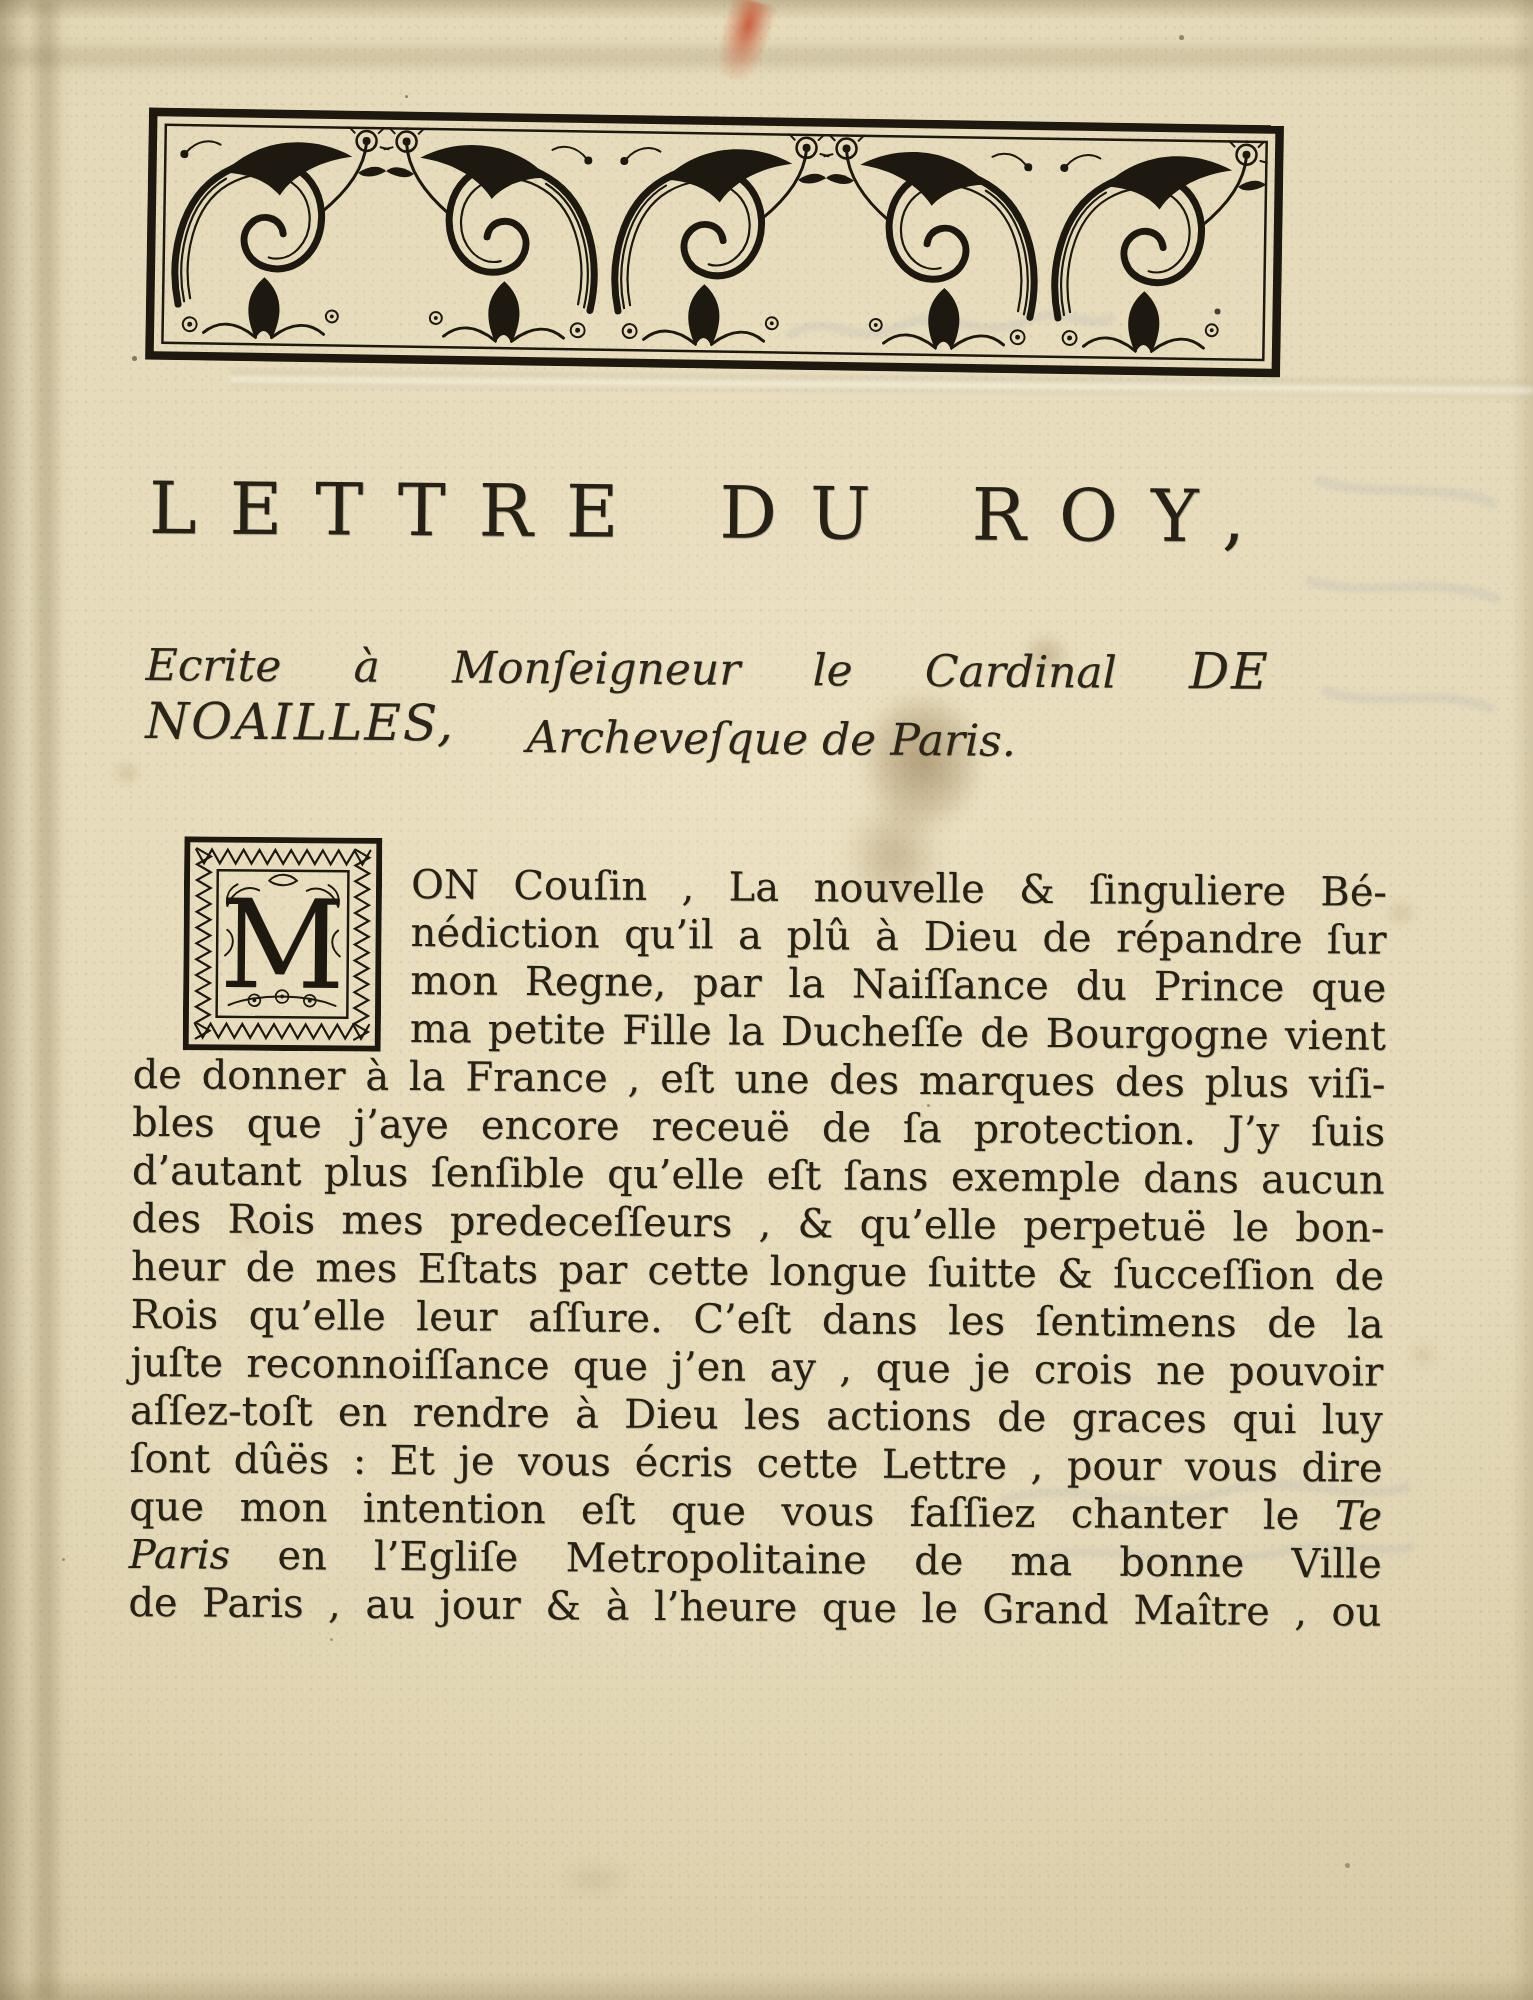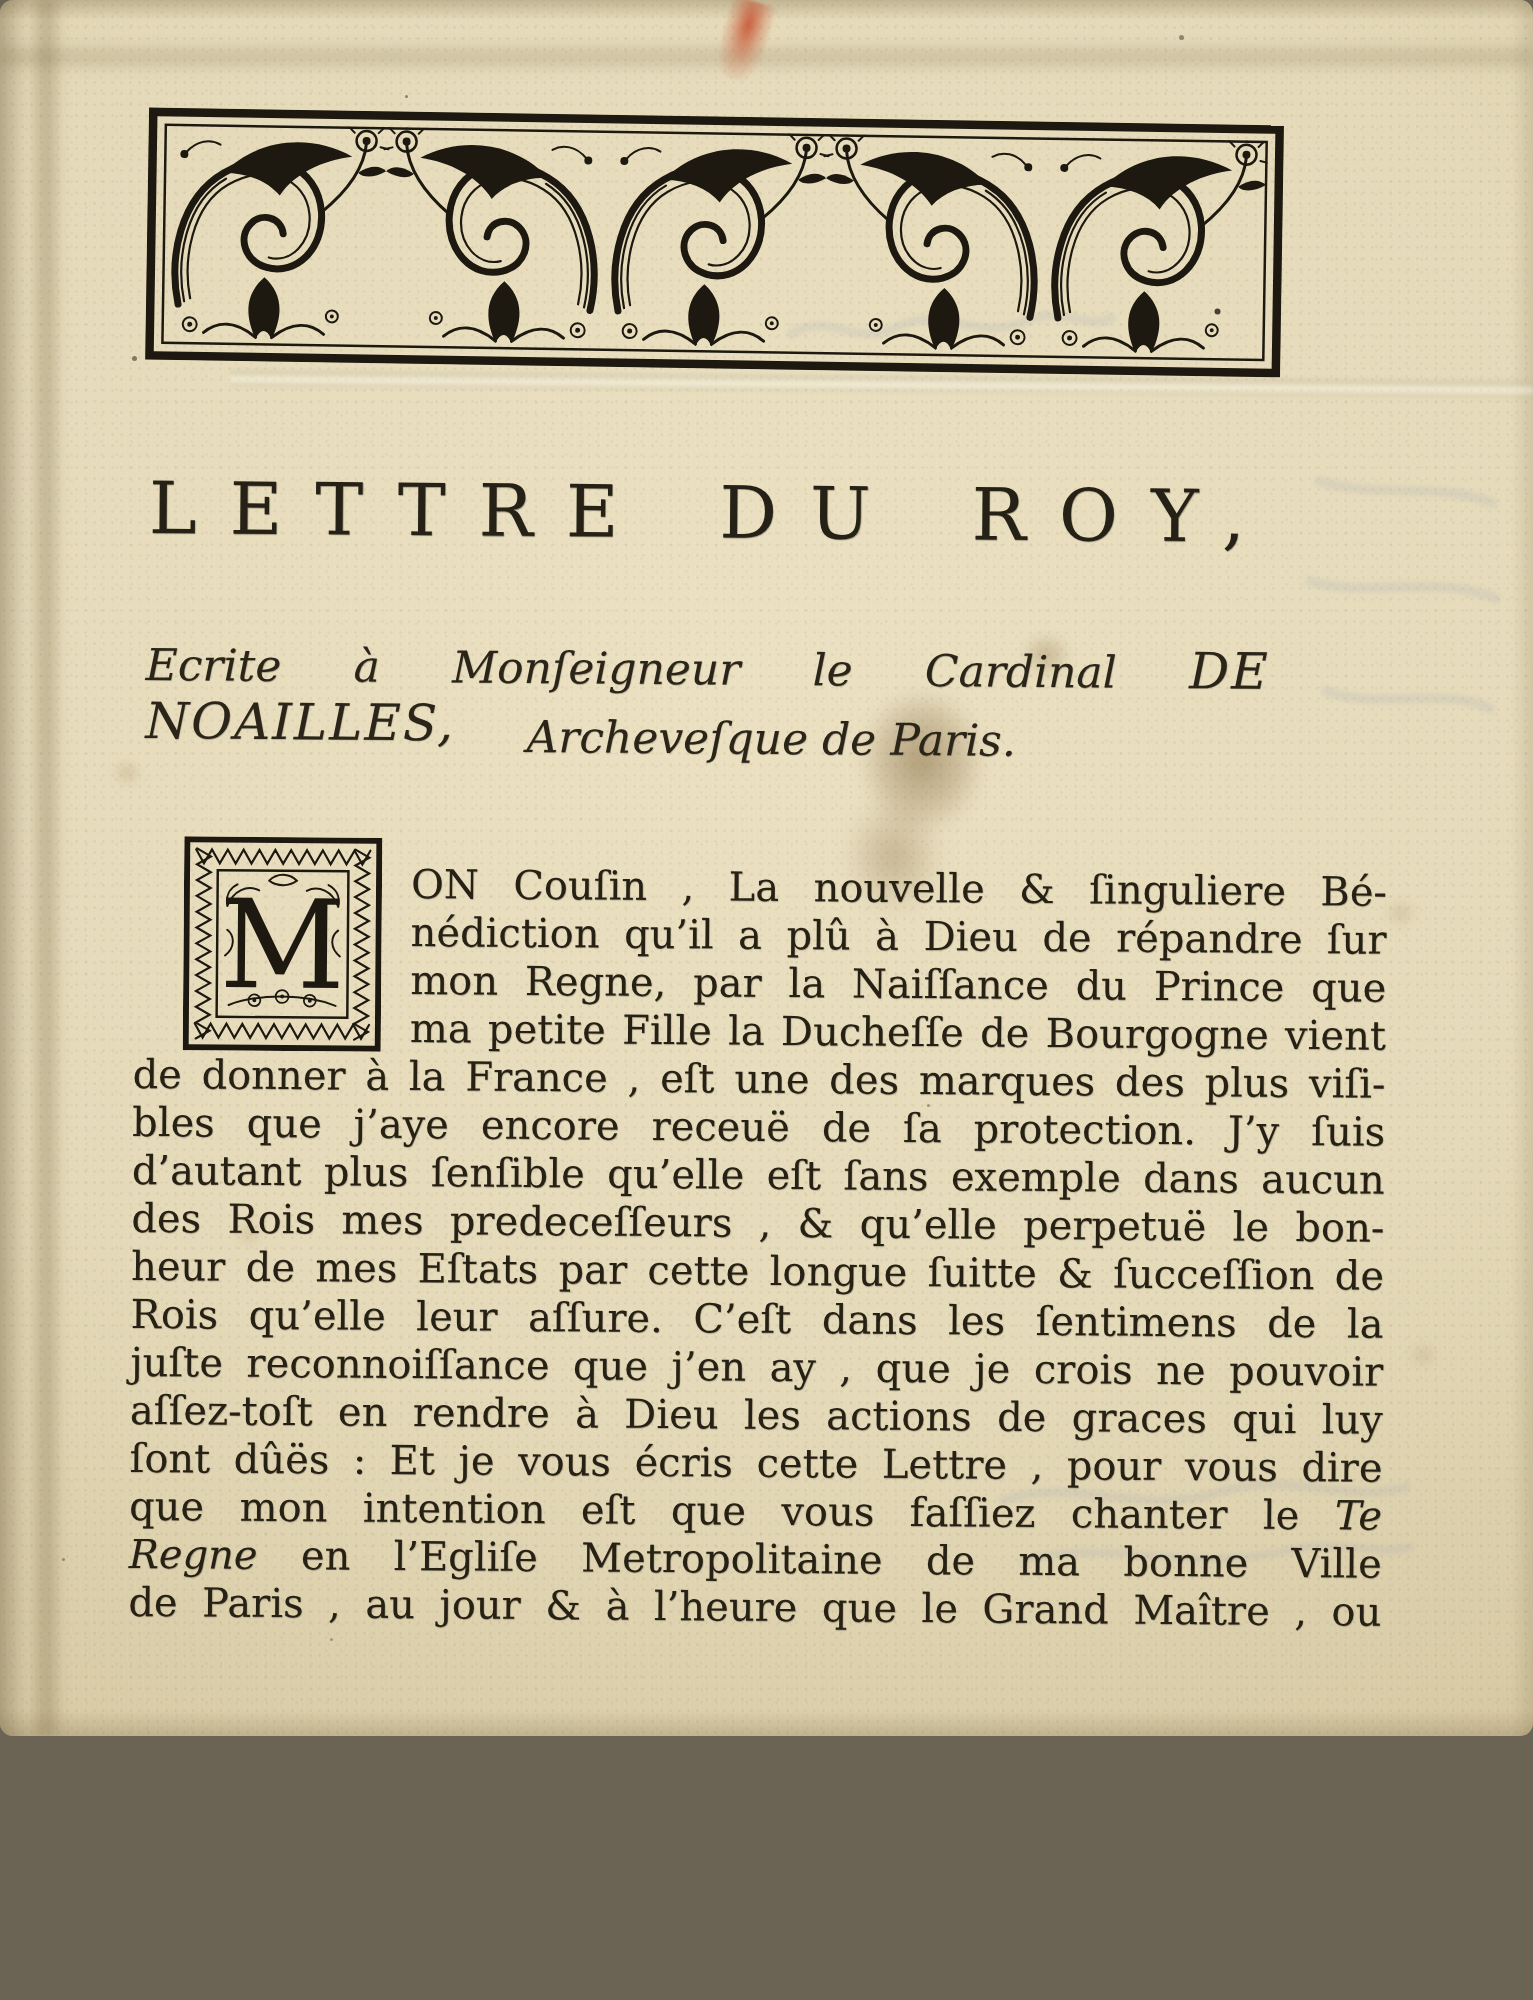--- a/index.html
+++ b/index.html
@@ -1,24 +1,23 @@
 <!DOCTYPE html>
 <html><head>
 <meta charset="utf-8">
 <style>
   html,body{margin:0;padding:0;background:#6b6354;}
   .page{
-    position:relative;width:1533px;height:1736px;overflow:hidden;
+    position:relative;width:1533px;height:2000px;overflow:hidden;
     font-family:"DejaVu Serif","Liberation Serif",serif;
     background:
       radial-gradient(circle, rgba(121,101,62,.085) 1px, transparent 1.6px) 0 0/ 9px 11px,
       radial-gradient(circle, rgba(121,101,62,.06) 1px, transparent 1.9px) 4px 6px/ 15px 13px,
       repeating-linear-gradient(88deg, rgba(255,255,248,.05) 0 1px, transparent 1px 5px),
       radial-gradient(130% 90% at 48% 38%, #ebe1c2 0%, #e4d9b8 48%, #d8cba6 75%, #c2b087 100%);
-    border-radius: 13px;
   }
   .layer{position:absolute;pointer-events:none;}
   
   .edge-top{left:0;top:0;width:100%;height:20px;background:linear-gradient(180deg,rgba(110,92,55,.30),transparent);}
   .edge-bottom{left:0;bottom:0;width:100%;height:26px;background:linear-gradient(0deg,rgba(110,92,55,.24),transparent);}
   .edge-right{right:0;top:0;width:22px;height:100%;background:linear-gradient(270deg,rgba(115,98,60,.18),transparent);}
   .edge-left{left:0;top:0;width:28px;height:100%;background:linear-gradient(90deg,rgba(92,76,45,.34),transparent);}
   .crease-v{left:26px;top:0;width:38px;height:100%;filter:blur(5px);
     background:linear-gradient(90deg,transparent,rgba(104,87,50,.30) 55%,transparent);}
   .crease-h{left:0;top:42px;width:100%;height:30px;filter:blur(6px);
@@ -195,18 +194,18 @@
       <div class="bline">de donner à la France , eſt une des marques des plus viſi-</div>
       <div class="bline">bles que j’aye encore receuë de ſa protection. J’y ſuis</div>
       <div class="bline">d’autant plus ſenſible qu’elle eſt ſans exemple dans aucun</div>
       <div class="bline">des Rois mes predeceſſeurs , &amp; qu’elle perpetuë le bon-</div>
       <div class="bline">heur de mes Eſtats par cette longue ſuitte &amp; ſucceſſion de</div>
       <div class="bline">Rois qu’elle leur aſſure. C’eſt dans les ſentimens de la</div>
       <div class="bline">juſte reconnoiſſance que j’en ay , que je crois ne pouvoir</div>
       <div class="bline">aſſez-toſt en rendre à Dieu les actions de graces qui luy</div>
       <div class="bline">ſont dûës : Et je vous écris cette Lettre , pour vous dire</div>
       <div class="bline"><span>que mon intention eſt que vous faſſiez chanter le</span> <em class="bit">Te</em></div>
-      <div class="bline"><em class="bit">Regne</em> <span>en l’Egliſe Metropolitaine de ma bonne Ville</span></div>
+      <div class="bline"><em class="bit">Paris</em> <span>en l’Egliſe Metropolitaine de ma bonne Ville</span></div>
       <div class="bline">de Paris , au jour &amp; à l’heure que le Grand Maître , ou</div>
     </div>
 
   </div>
 </div>
 
 </body></html>

